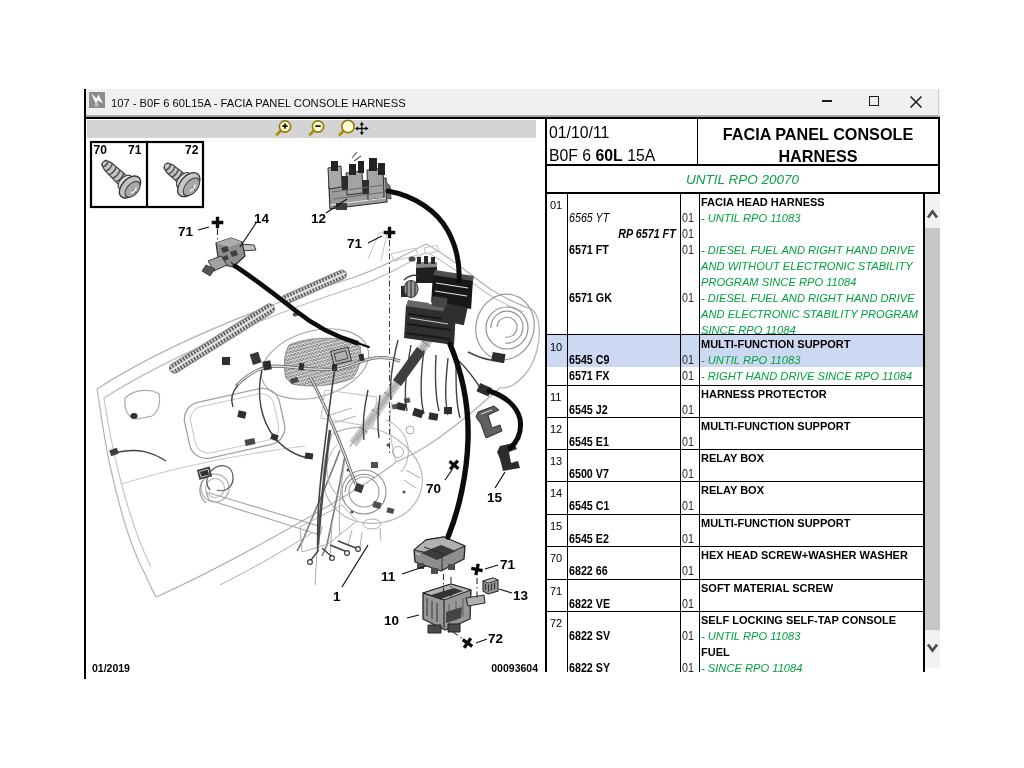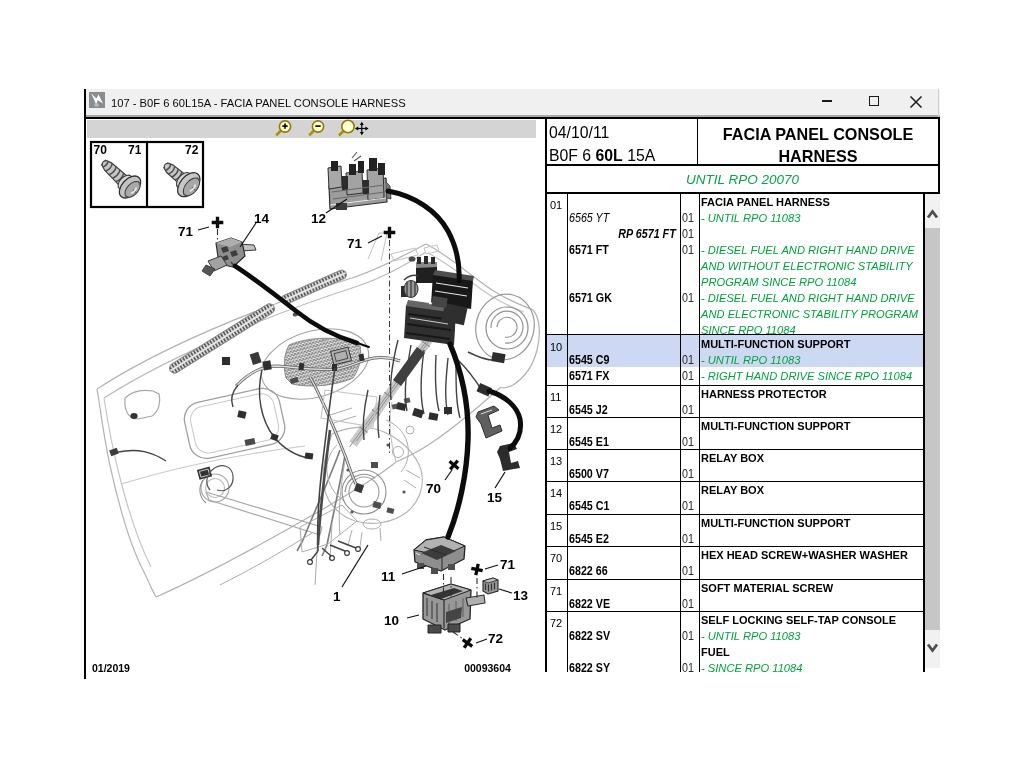--- a/index.html
+++ b/index.html
@@ -56,27 +56,27 @@
  <circle cx="0" cy="0" r="6.2" fill="#ffffd2" stroke="#8f7c00" stroke-width="1.6"></circle>
  <g transform="translate(13.8,2)">
   <line x1="-5.2" y1="0" x2="5.2" y2="0" stroke="#000" stroke-width="1.2"></line>
   <line x1="0" y1="-5.2" x2="0" y2="5.2" stroke="#000" stroke-width="1.2"></line>
   <path d="M-6.8,0 l3.2,-2 v4 Z M6.8,0 l-3.2,-2 v4 Z M0,-6.8 l-2,3.2 h4 Z M0,6.8 l-2,-3.2 h4 Z" fill="#000"></path>
  </g>
 </g>
 </svg>
 
 <div class="a" style="left:92px;top:662px;font-size:10.5px;font-weight:bold;line-height:12px">01/2019</div>
-<div class="a" style="left:437px;top:662px;width:101px;text-align:center;font-size:10.5px;font-weight:bold;line-height:12px">00093604</div>
+<div class="a" style="left:437px;top:662px;width:101px;text-align:right;font-size:10.5px;font-weight:bold;line-height:12px">00093604</div>
 
 <div class="ln" style="left:938px;top:119px;width:2px;height:75px"></div>
 <div class="a" style="left:697px;top:119px;width:1px;height:46px;background:#000"></div>
 <div class="ln" style="left:545px;top:164px;width:395px;height:2px"></div>
 <div class="ln" style="left:545px;top:192px;width:395px;height:2px"></div>
-<div class="a" style="left:549px;top:121px;font-size:15.8px;line-height:23px">04/10/11</div>
+<div class="a" style="left:549px;top:121px;font-size:15.8px;line-height:23px">01/10/11</div>
 <div class="a" style="left:549px;top:144px;font-size:15.8px;line-height:23px">B0F 6 <b>60L</b> 15A</div>
 <div class="a" style="left:698px;top:123px;width:240px;text-align:center;font-weight:bold;font-size:16.2px;line-height:22px">FACIA PANEL CONSOLE<br>HARNESS</div>
 <div class="a" style="left:547px;top:171.5px;width:391px;text-align:center;font-style:italic;font-size:13.5px;color:#09a348">UNTIL RPO 20070</div>
 
 <div class="a" style="left:547px;top:335px;width:376px;height:32px;background:#cdd9f2"></div>
 
 <div class="a" style="left:567px;top:194px;width:1px;height:478px;background:#000"></div>
 <div class="a" style="left:680px;top:194px;width:1px;height:478px;background:#000"></div>
 <div class="a" style="left:699px;top:194px;width:1px;height:478px;background:#000"></div>
 <div class="ln" style="left:923px;top:194px;width:2px;height:478px"></div>
@@ -94,21 +94,21 @@
 <div class="a" style="left:925px;top:194px;width:15px;height:474px;background:#f1f1f1"></div>
 <div class="a" style="left:925px;top:228px;width:15px;height:402px;background:#c6c6c6"></div>
 <svg class="a" style="left:925px;top:207px" width="15" height="14" viewBox="0 0 15 14">
     <path d="M3,10.5 L7.5,4.5 L12,10.5" fill="none" stroke="#4e4e4e" stroke-width="2.8"></path>
   </svg>
 <svg class="a" style="left:925px;top:641px" width="15" height="14" viewBox="0 0 15 14">
     <path d="M3,3.5 L7.5,9.5 L12,3.5" fill="none" stroke="#4e4e4e" stroke-width="2.8"></path>
   </svg>
 
 <div class="ix" style="top:194px">01</div>
-<div class="d1" style="top:194px">FACIA PANEL HARNESS</div>
+<div class="d1" style="top:194px">FACIA HEAD HARNESS</div>
 <div class="pni" style="top:210px">6565 YT</div>
 <div class="qy" style="top:210px">01</div>
 <div class="d2" style="top:210px">- UNTIL RPO 11083</div>
 <div class="rp" style="top:226px">RP 6571 FT</div>
 <div class="qy" style="top:226px">01</div>
 <div class="pn" style="top:242px">6571 FT</div>
 <div class="qy" style="top:242px">01</div>
 <div class="d2" style="top:242px">- DIESEL FUEL AND RIGHT HAND DRIVE</div>
 <div class="d2" style="top:258px">AND WITHOUT ELECTRONIC STABILITY</div>
 <div class="d2" style="top:274px">PROGRAM SINCE RPO 11084</div>

